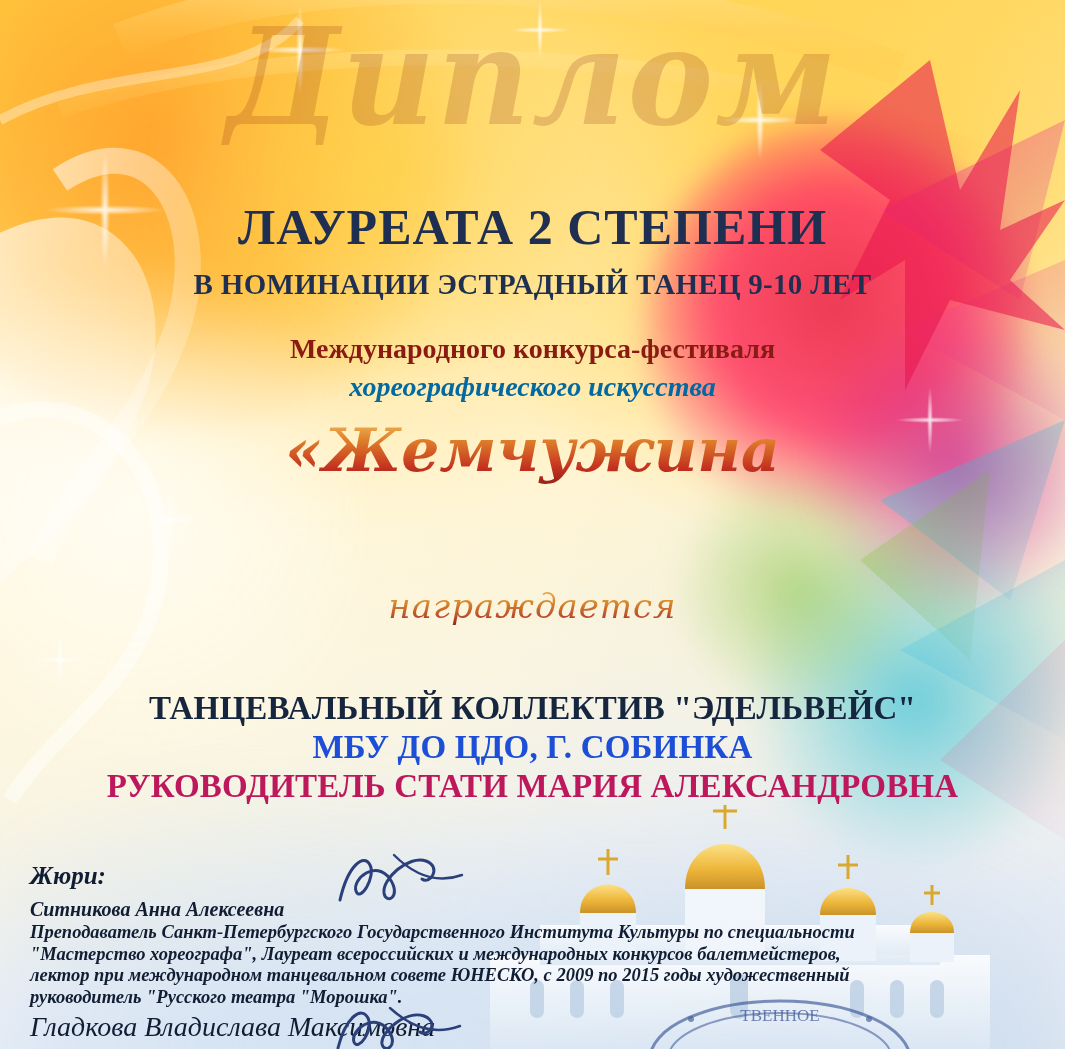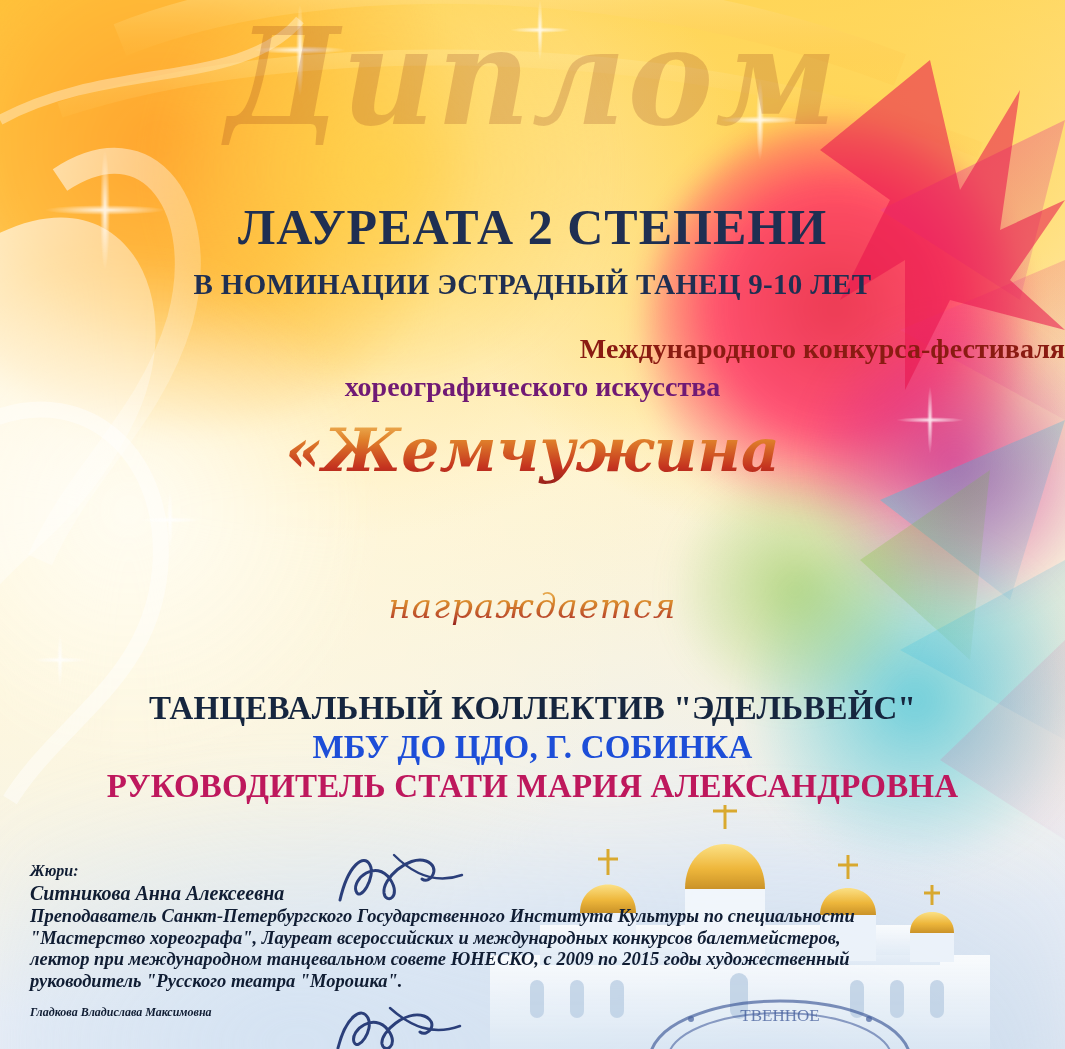--- a/index.html
+++ b/index.html
@@ -104,28 +104,28 @@
     font-size: 29px;
     letter-spacing: .3px;
     color: #1f2f52;
   }
   .contest-1 {
     top: 333px;
     font-family: "Liberation Serif", serif;
     font-weight: 700;
     font-size: 28px;
     color: #8a1b12;
-    text-align: right;
   }
   .contest-2 {
     top: 371px;
     font-family: "Liberation Serif", serif;
     font-weight: 700;
     font-size: 28px;
-    color: #701a75;
+    color: #0369a1;
+    font-style: italic;
   }
   .fest-name-1 {
     top: 415px;
     font-family: "DejaVu Serif", serif;
     font-style: italic;
     font-weight: 700;
     font-size: 60px;
     color: #c0392b;
     background: linear-gradient(180deg, #f3c96a 0%, #e0812a 35%, #c4321f 75%, #96211a 100%);
     -webkit-background-clip: text;
@@ -166,40 +166,40 @@
     position: absolute;
     left: 30px;
     top: 862px;
     width: 1010px;
     text-align: left;
     color: #101d33;
   }
   .jury-title {
     font-weight: 700;
     font-style: italic;
-    font-size: 16px;
-    margin-bottom: 2px;
+    font-size: 25px;
+    margin-bottom: 8px;
   }
   .jury-name {
     font-weight: 700;
     font-style: italic;
     font-size: 20px;
     margin-bottom: 1px;
   }
   .jury-desc {
     font-weight: 700;
     font-style: italic;
     font-size: 18.5px;
     line-height: 1.17;
   }
   .jury-name-2 {
-    font-weight: 700;
-    font-style: italic;
-    font-size: 12px;
-    margin-top: 12px;
+    font-weight: 400;
+    font-style: italic;
+    font-size: 28px;
+    margin-top: 2px;
   }
 
   .signature {
     position: absolute;
     pointer-events: none;
   }
   .sig-1 { left: 330px; top: 845px; }
   .sig-2 { left: 330px; top: 1000px; }
 
   .seal {

